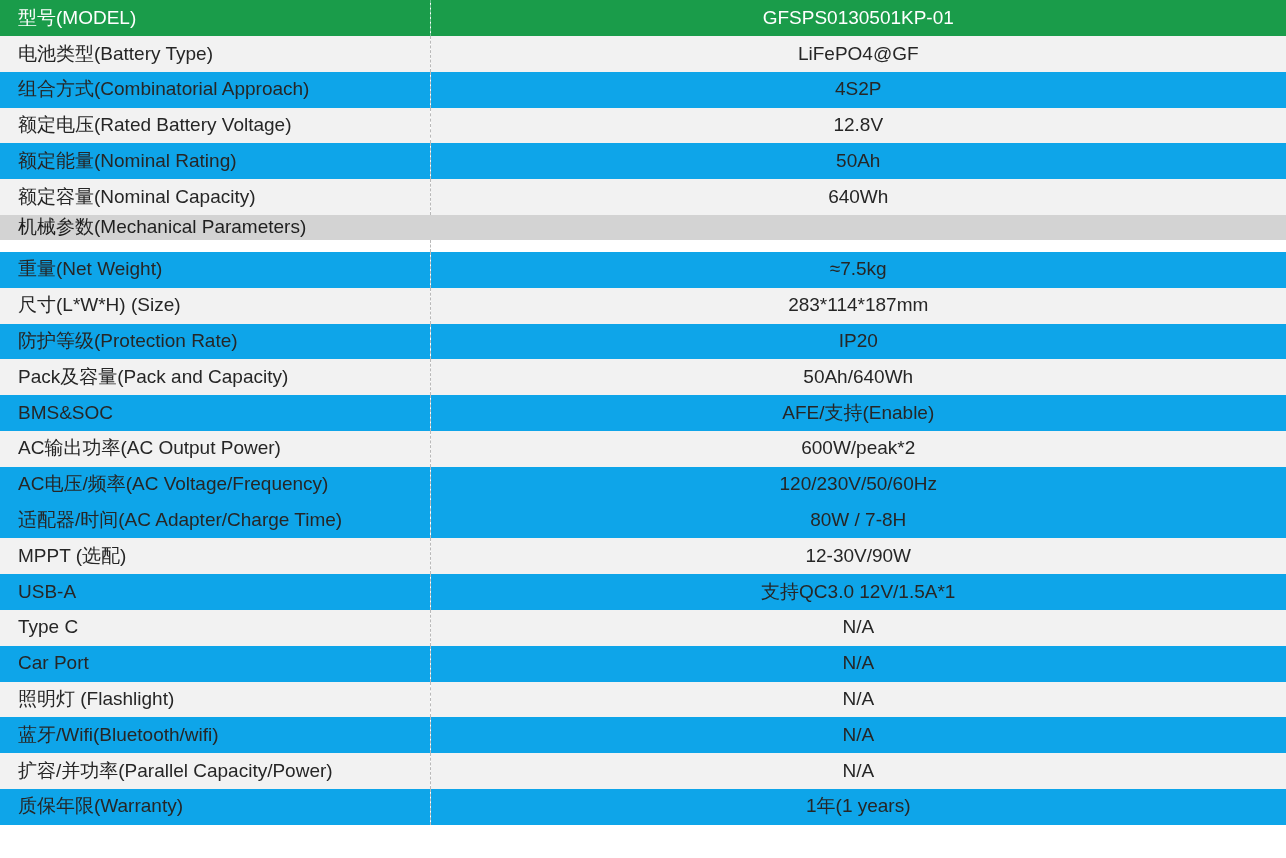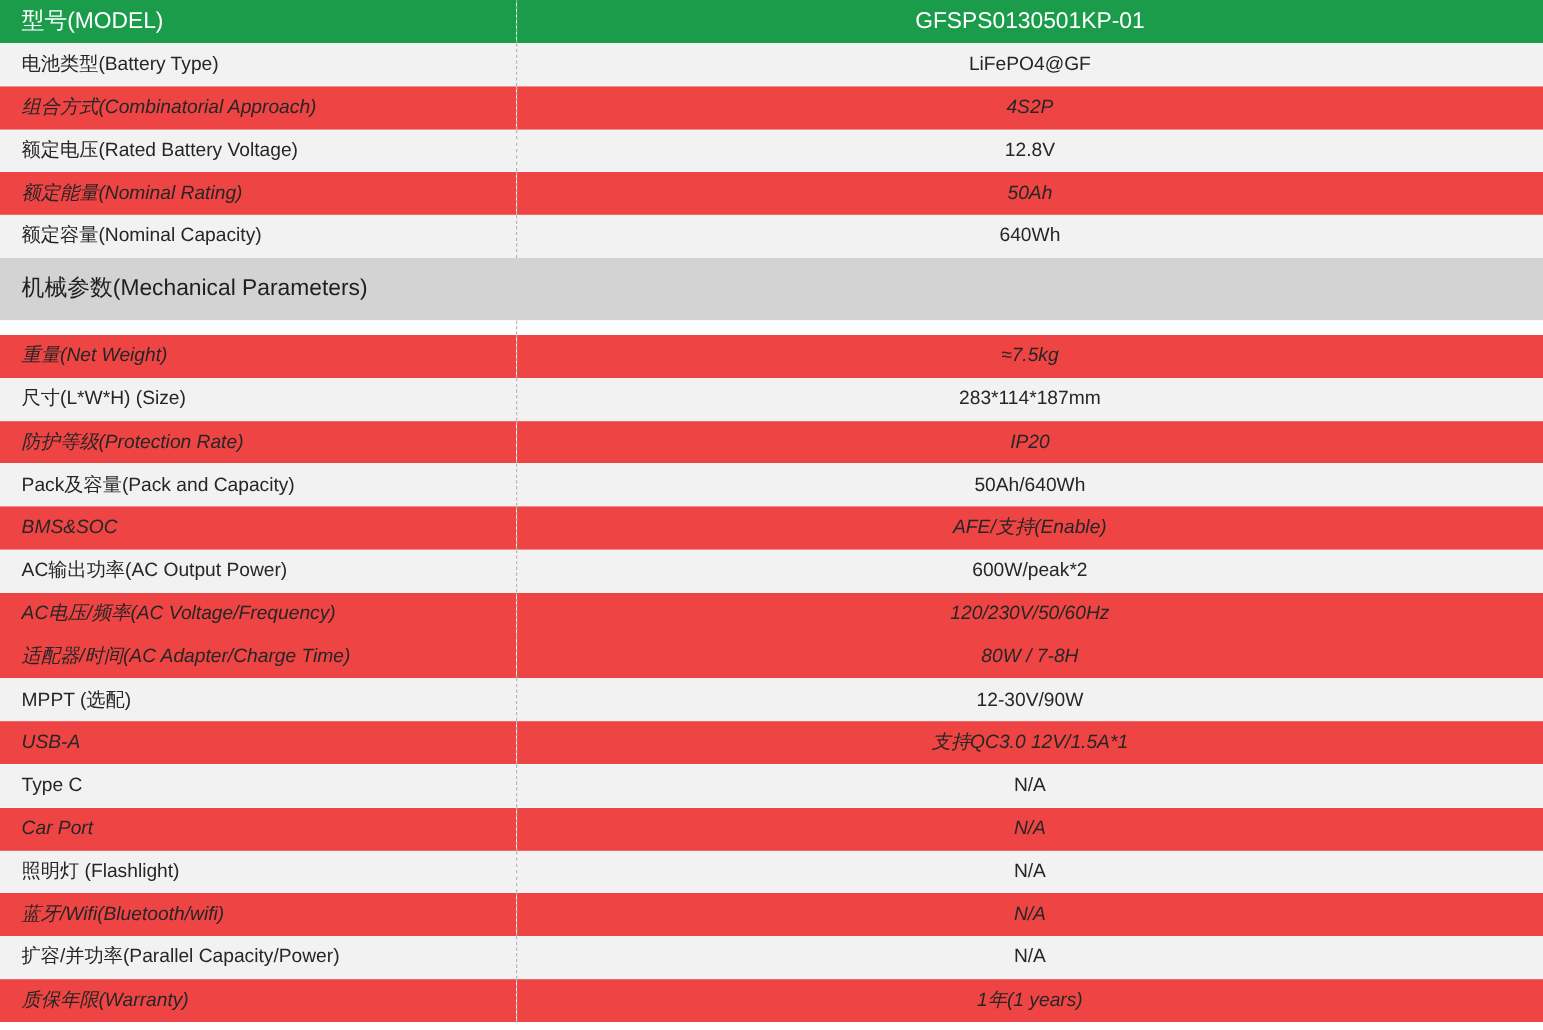--- a/index.html
+++ b/index.html
@@ -21,21 +21,21 @@
     table-layout: fixed;
   }
   table.spec col.c-label { width: 430px; }
   table.spec col.c-value { width: 856px; }
 
   tr.row { height: 35.8px; }
 
   td {
     padding: 0 0 0 0;
     vertical-align: middle;
-    font-size: 16px;
+    font-size: 19px;
     line-height: 1.2;
   }
   td.label {
     padding-left: 18px;
     text-align: left;
     border-right: 1px dashed #b9b9b9;
     white-space: nowrap;
     overflow: hidden;
   }
   td.value {
@@ -51,33 +51,33 @@
     background: #1a9c4a;
     color: #ffffff;
     font-size: 19px;
   }
   tr.header-row td.label {
     border-right: 1px dashed #74c594;
     font-size: 19px;
   }
 
   
-  tr.section-row { height: 52px; }
+  tr.section-row { height: 25px; }
   tr.section-row td {
     background: #d3d3d3;
     color: #1f1f1f;
     font-size: 19px;
     padding-left: 18px;
     text-align: left;
     border-right: none;
   }
 
   
   tr.alt td { background: #f2f2f2; }
-  tr.plain td { background: #ef4444; font-style: italic; }
+  tr.plain td { background: #0ea5e9; }
 
   
   tr.spacer { height: 12px; }
   tr.spacer td { background: #ffffff; border-right: 1px dashed #b9b9b9; }
   tr.spacer td.value { border-right: none; }
 </style>
 </head>
 <body>
 
 <table class="spec">

